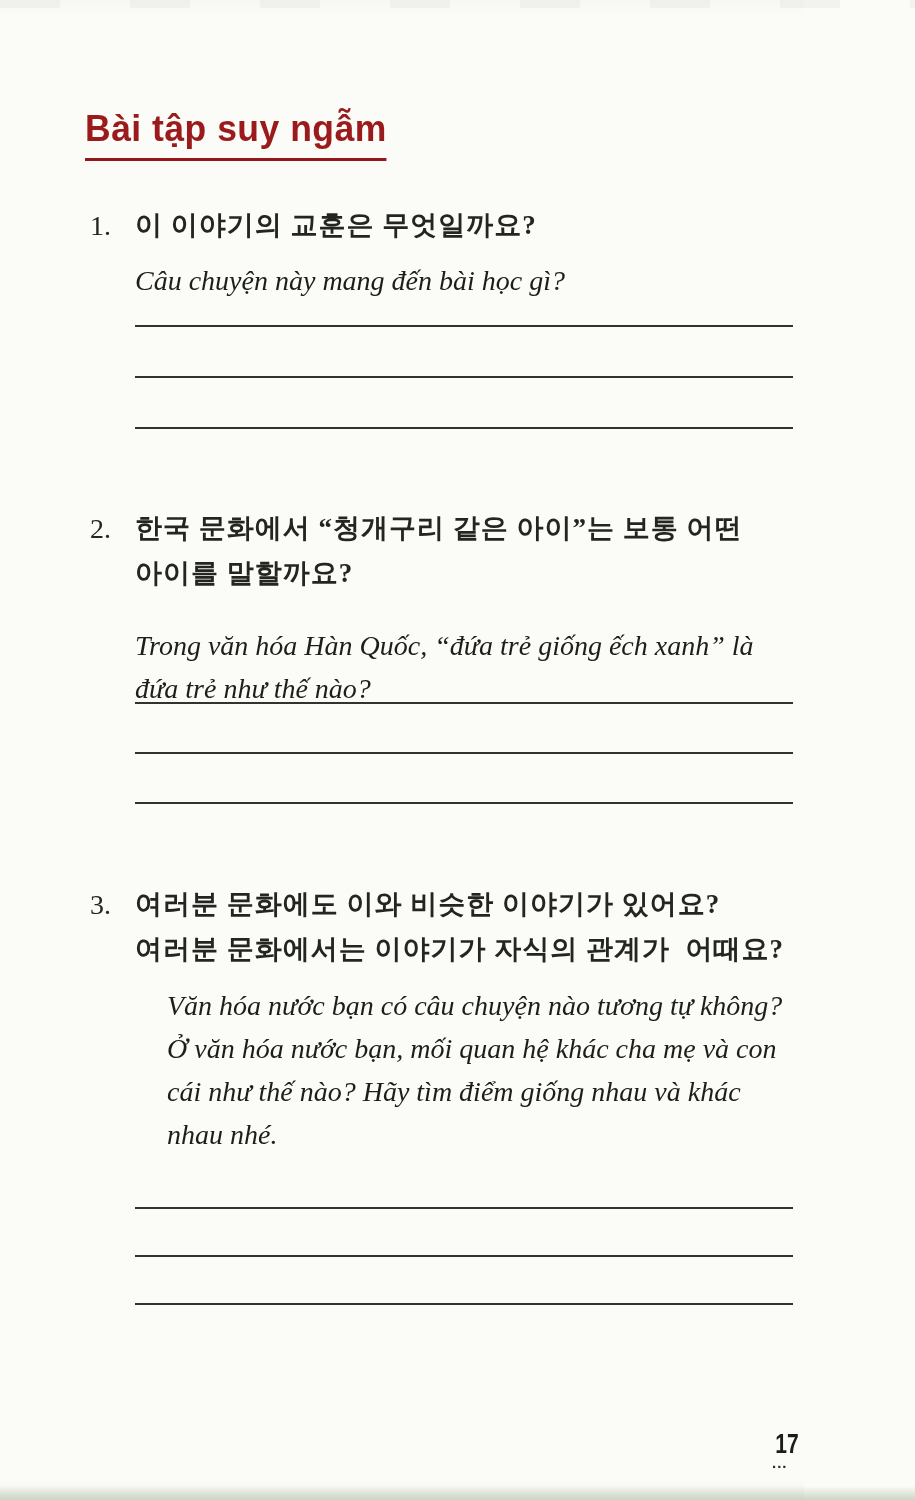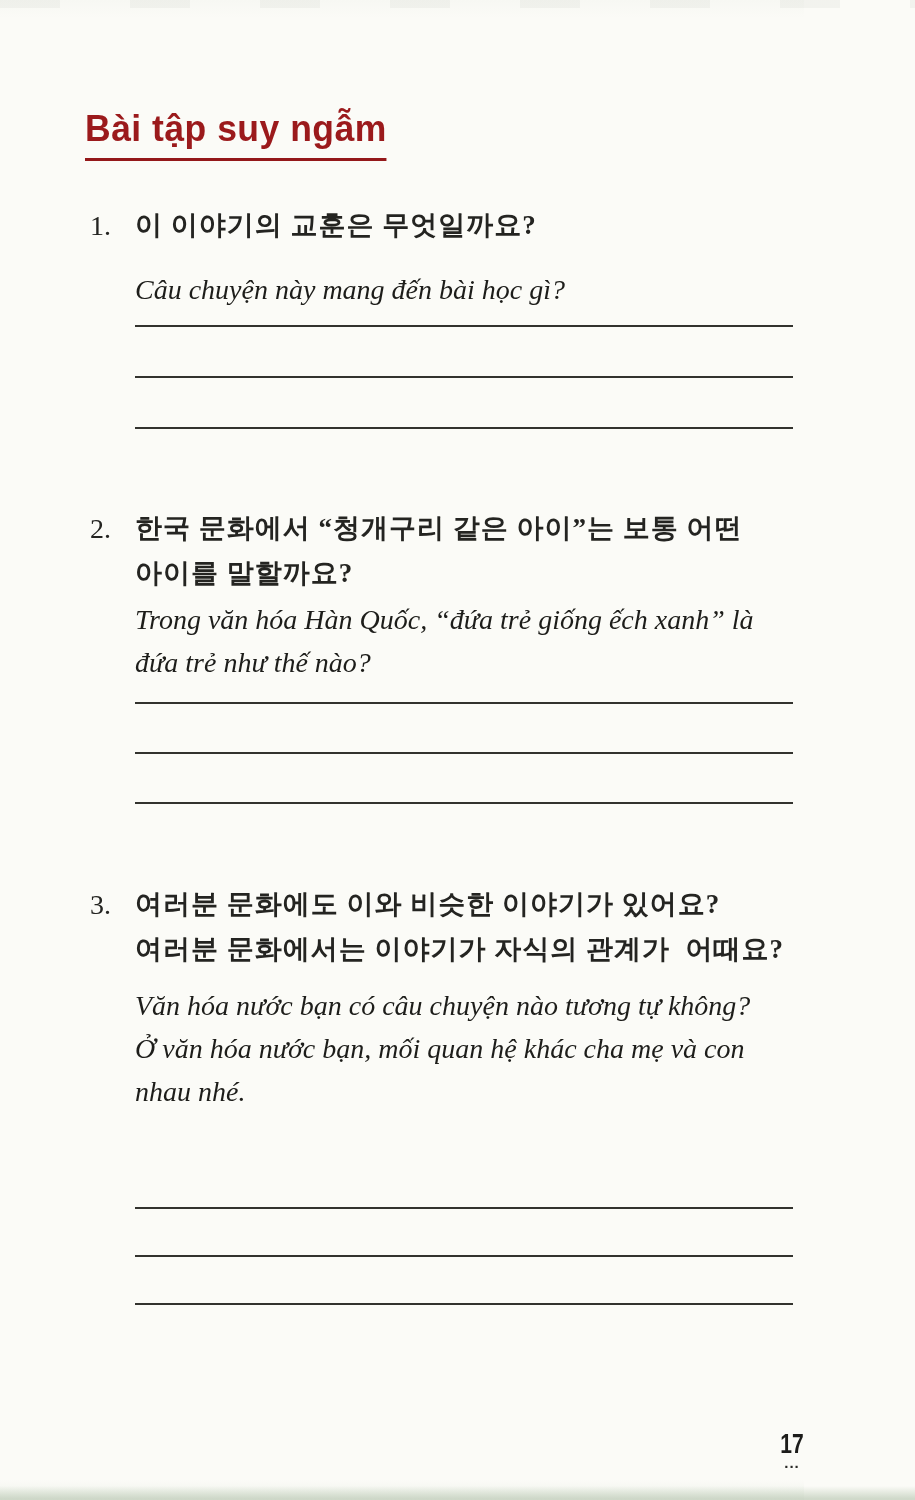--- a/index.html
+++ b/index.html
@@ -72,33 +72,33 @@
   }
   .q-body { }
   .k-line {
     font-size: 27px;
     line-height: 45px;
     letter-spacing: 1px;
     color: #242421;
     white-space: pre;
     font-weight: bold;
   }
-  .viet { margin-top: 2px; }
+  .viet { margin-top: 28px; }
   .v-line {
     font-style: italic;
     font-size: 28px;
     line-height: 43px;
     color: #1d1d1a;
     white-space: pre;
   }
   #q1 { top: 203px; }
   #q2 { top: 506px; }
   #q3 { top: 882px; }
-  #q1 .viet { margin-top: 20px; }
-  #q3 .viet { margin-top: 12px; }
+  #q1 .viet { margin-top: 11px; }
+  #q3 .viet { margin-top: 12px; margin-left: 32px; }
 
   .answer-lines {
     position: absolute;
     left: 135px;
     width: 658px;
   }
   .answer-line {
     height: 49px;
     border-bottom: 2px solid #33332e;
   }
@@ -106,21 +106,20 @@
   #lines-q2 { top: 654px; }
   #lines-q2 .answer-line { height: 48px; }
   #lines-q3 { top: 1161px; }
   #lines-q3 .answer-line { height: 46px; }
 
   .page-number {
     position: absolute;
     left: 772px;
     top: 1430px;
     width: 40px;
-    text-align: center;
     font-family: "Liberation Sans", "DejaVu Sans", sans-serif;
     font-weight: 700;
     color: #1c1c1a;
   }
   .page-number .num {
     display: inline-block;
     font-size: 27px;
     line-height: 28px;
     transform: scaleX(0.78);
   }
@@ -180,20 +179,21 @@
   <div class="question" id="q3">
     <div class="q-num">3.</div>
     <div class="q-body">
       <div class="korean">
         <div class="k-line">여러분 문화에도 이와 비슷한 이야기가 있어요?</div>
         <div class="k-line">여러분 문화에서는 이야기가 자식의 관계가  어때요?</div>
       </div>
       <div class="viet">
         <div class="v-line">Văn hóa nước bạn có câu chuyện nào tương tự không?</div>
         <div class="v-line">Ở văn hóa nước bạn, mối quan hệ khác cha mẹ và con</div>
+        <div class="v-line">cái như thế nào? Hãy tìm điểm giống nhau và khác</div>
         <div class="v-line">nhau nhé.</div>
       </div>
     </div>
   </div>
   <div class="answer-lines" id="lines-q3">
     <div class="answer-line"></div>
     <div class="answer-line"></div>
     <div class="answer-line"></div>
   </div>
 

